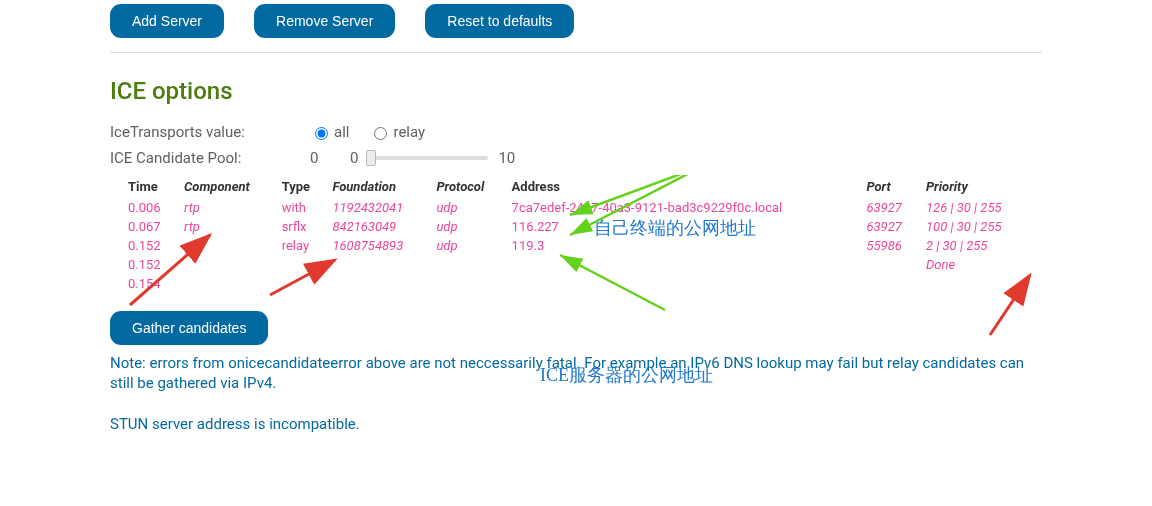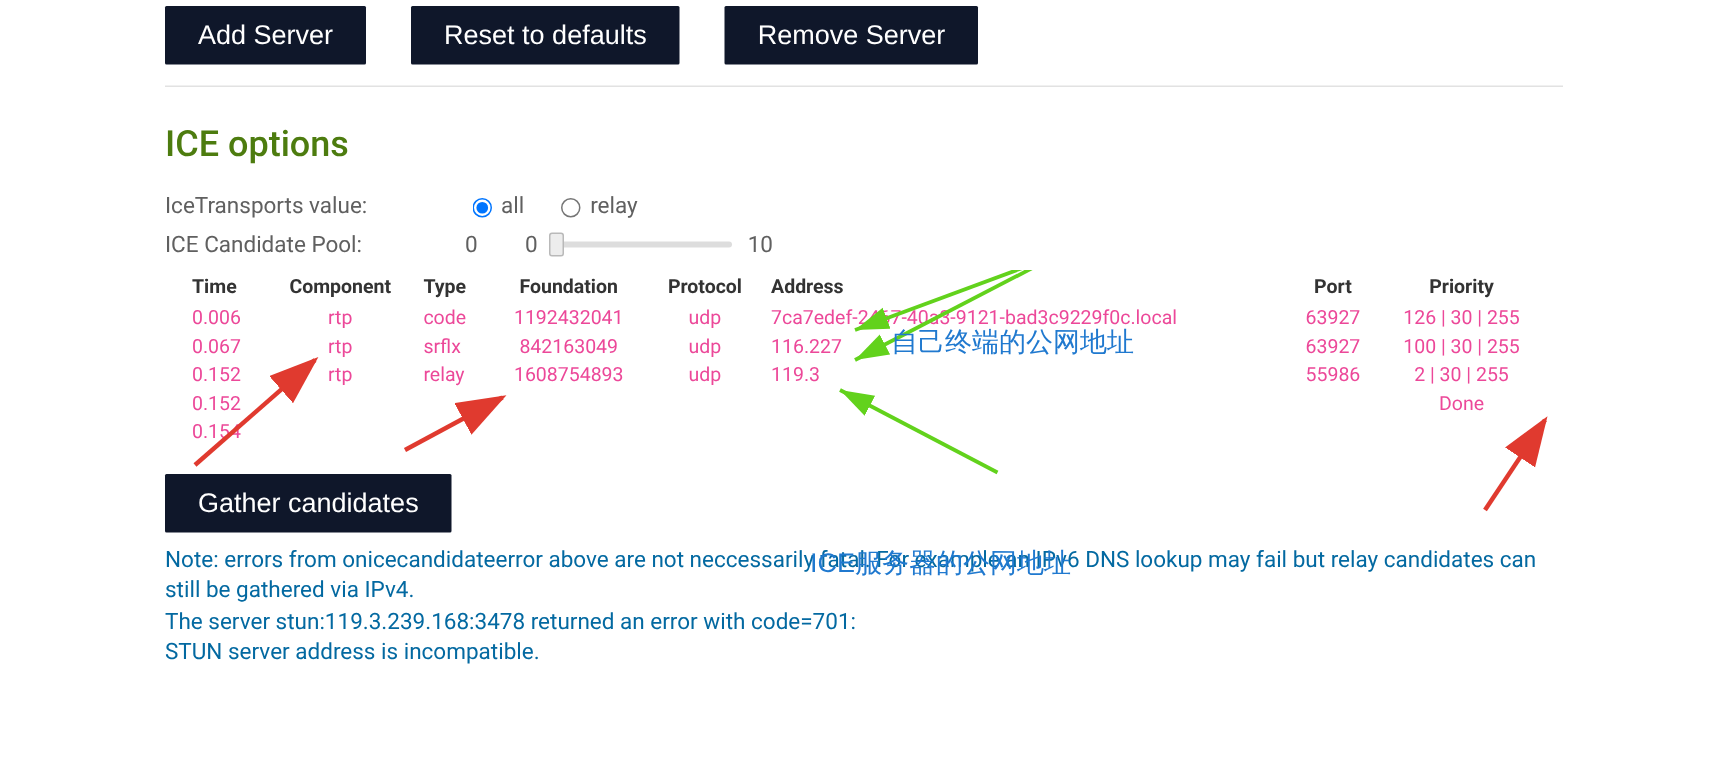--- a/index.html
+++ b/index.html
@@ -16,28 +16,28 @@
     position: relative;
   }
   .btn-row {
     display: flex;
     gap: 30px;
     padding-top: 4px;
     padding-bottom: 14px;
     border-bottom: 1px solid #e2e2e2;
   }
   .btn {
-    background: #0f172a;
+    background: #0369a1;
     color: #fff;
     border: none;
     padding: 9px 22px;
-    font-size: 18px;
+    font-size: 14px;
     font-weight: 500;
     cursor: pointer;
-    border-radius: 1px;
+    border-radius: 11px;
   }
   h2.section-title {
     font-size: 24px;
     font-weight: 500;
     color: #4d7c0f;
     margin: 24px 0 18px 0;
   }
   .opt-row {
     display: flex;
     align-items: center;
@@ -67,55 +67,55 @@
     width: 100%;
     border-collapse: collapse;
     font-size: 13px;
   }
   table.cand th {
     text-align: left;
     font-weight: 700;
     color: #333;
     padding: 4px 6px;
   }
-  table.cand th.r, table.cand td.r { text-align: center; }
+  table.cand th.r, table.cand td.r { text-align: left; font-style: italic; }
   table.cand td {
     padding: 2px 6px;
     color: #ec4899;
     white-space: nowrap;
   }
   .gather-row { margin-top: 18px; }
   .note {
     margin-top: 8px;
     font-size: 15px;
     line-height: 1.35;
     color: #0369a1;
   }
   .anno {
     position: absolute;
     color: #2079cf;
-    font-family: Liberation Sans, sans-serif;
+    font-family: Liberation Serif, serif;
     font-size: 18px;
     pointer-events: none;
   }
   svg.overlay {
     position: absolute;
     left: 0; top: 0;
     pointer-events: none;
   }
 </style>
 </head>
 <body>
 
 <div class="container">
 
   <div class="btn-row">
     <button class="btn">Add Server</button>
+    <button class="btn">Remove Server</button>
     <button class="btn">Reset to defaults</button>
-    <button class="btn">Remove Server</button>
   </div>
 
   <h2 class="section-title">ICE options</h2>
 
   <div class="opt-row">
     <span class="opt-label">IceTransports value:</span>
     <label class="radio-wrap">
       <input type="radio" name="ict" checked="" style="">
       <span>all</span>
     </label>
@@ -148,21 +148,21 @@
           <th class="r">Protocol</th>
           <th>Address</th>
           <th class="r">Port</th>
           <th class="r">Priority</th>
         </tr>
       </thead>
       <tbody>
         <tr>
           <td>0.006</td>
           <td class="r">rtp</td>
-          <td>code</td>
+          <td>with</td>
           <td class="r">1192432041</td>
           <td class="r">udp</td>
           <td>7ca7edef-2467-40a3-9121-bad3c9229f0c.local</td>
           <td class="r">63927</td>
           <td class="r">126 | 30 | 255</td>
         </tr>
         <tr>
           <td>0.067</td>
           <td class="r">rtp</td>
           <td>srflx</td>
@@ -224,20 +224,20 @@
       <line x1="880" y1="160" x2="920" y2="100" stroke="#e03a2f" stroke-width="3" marker-end="url(#rdHead)"></line>
     </svg>
   </div>
 
   <div class="gather-row">
     <button class="btn">Gather candidates</button>
   </div>
 
   <div class="note">
     <span>Note: errors from onicecandidateerror above are not neccessarily fatal. For example an IPv6 DNS lookup may fail but relay candidates can still be gathered via IPv4.</span><br>
-    <span>The server stun:119.3.239.168:3478 returned an error with code=701:</span><br>
+    <br>
     <span>STUN server address is incompatible.</span>
   </div>
 
   <div class="anno" style="left:594px; top:216px;">自己终端的公网地址</div>
   <div class="anno" style="left:540px; top:363px;">ICE服务器的公网地址</div>
 
 </div>
 
 </body></html>

